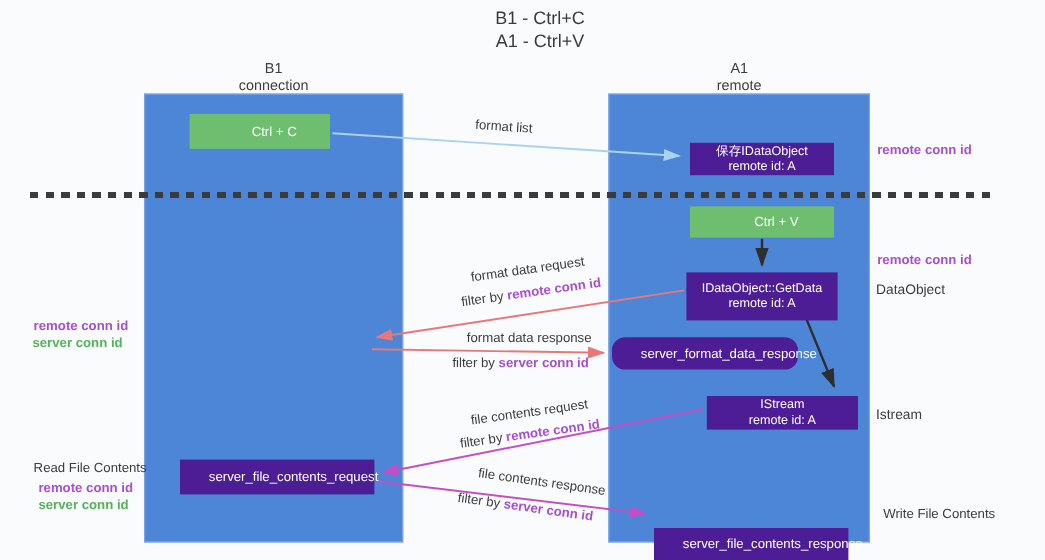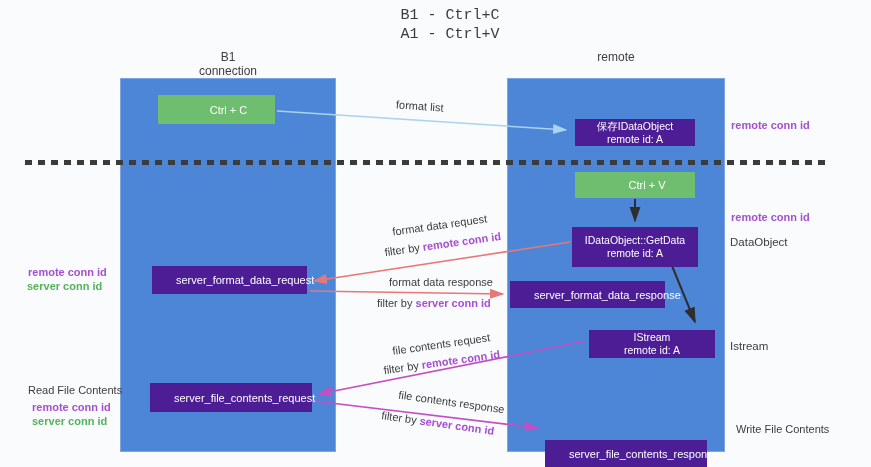--- a/index.html
+++ b/index.html
@@ -1,19 +1,19 @@
 <!DOCTYPE html>
 <html><head>
 <meta charset="utf-8">
 <style>
   html,body{margin:0;padding:0;}
   body{font-family:"Liberation Sans",sans-serif;background:#fafbfc;}
   .stage{position:relative;width:871px;height:467px;background:#fafbfd;overflow:hidden;}
   .title{position:absolute;left:300px;top:6px;width:300px;text-align:center;
-         font-size:15px;line-height:19px;color:#3b3b3b;z-index:2;font-family:Liberation Mono, monospace;}
+         font-size:15px;line-height:19px;color:#3b3b3b;z-index:2;}
   .lane-header{position:absolute;text-align:center;font-size:12px;line-height:14px;color:#3d3d3d;z-index:2;}
   .lane{position:absolute;background:#4e86d7;border:1px solid #7fa3e2;box-sizing:border-box;z-index:1;}
   .divider{position:absolute;left:25px;top:160px;width:800px;height:5px;
            background:repeating-linear-gradient(to right,#3b3b3b 0 7px,transparent 7px 13px);z-index:3;}
   svg.arrows{position:absolute;left:0;top:0;z-index:4;}
   .node{position:absolute;z-index:5;color:#fff;text-align:center;box-sizing:border-box;
         display:flex;flex-direction:column;justify-content:center;}
   .node.orange{background:#4c1d95;}
   .node.green{background:#6fbe70;}
   .node .l1,.node .l2{font-size:10.5px;line-height:13px;}
@@ -31,20 +31,21 @@
   <div class="title">
     <div>B1 - Ctrl+C</div>
     <div>A1 - Ctrl+V</div>
   </div>
 
   <div class="lane-header" style="left:120px;top:50px;width:216px;">
     <div>B1</div>
     <div>connection</div>
   </div>
   <div class="lane-header" style="left:507px;top:50px;width:218px;">
+    <div>A1</div>
     <div>remote</div>
   </div>
 
   <div class="lane" style="left:120px;top:78px;width:216px;height:374px;"></div>
   <div class="lane" style="left:507px;top:78px;width:218px;height:374px;"></div>
 
   <div class="divider"></div>
 
   <svg class="arrows" width="871" height="467" viewBox="0 0 871 467">
     <defs>
@@ -86,25 +87,22 @@
   <div class="node orange" style="left:572px;top:227px;width:126px;height:40px;">
     <span class="l1">IDataObject::GetData</span>
     <span class="l2">remote id: A</span>
   </div>
 
   <div class="node orange" style="left:589px;top:330px;width:126px;height:28px;">
     <span class="l1">IStream</span>
     <span class="l2">remote id: A</span>
   </div>
 
-  <div class="node orange single" style="left:152px;top:266px;width:155px;height:28px;">
-    <span>server_format_data_request</span>
-  </div>
 
-  <div class="node orange single" style="left:510px;top:281px;width:155px;height:27px;">
+  <div class="node orange single" style="left:510px;top:281px;width:155px;height:27px;border-radius:11px;">
     <span>server_format_data_response</span>
   </div>
 
   <div class="node orange single" style="left:150px;top:383px;width:162px;height:29px;">
     <span>server_file_contents_request</span>
   </div>
 
   <div class="node orange single" style="left:545px;top:440px;width:162px;height:27px;">
     <span>server_file_contents_response</span>
   </div>

